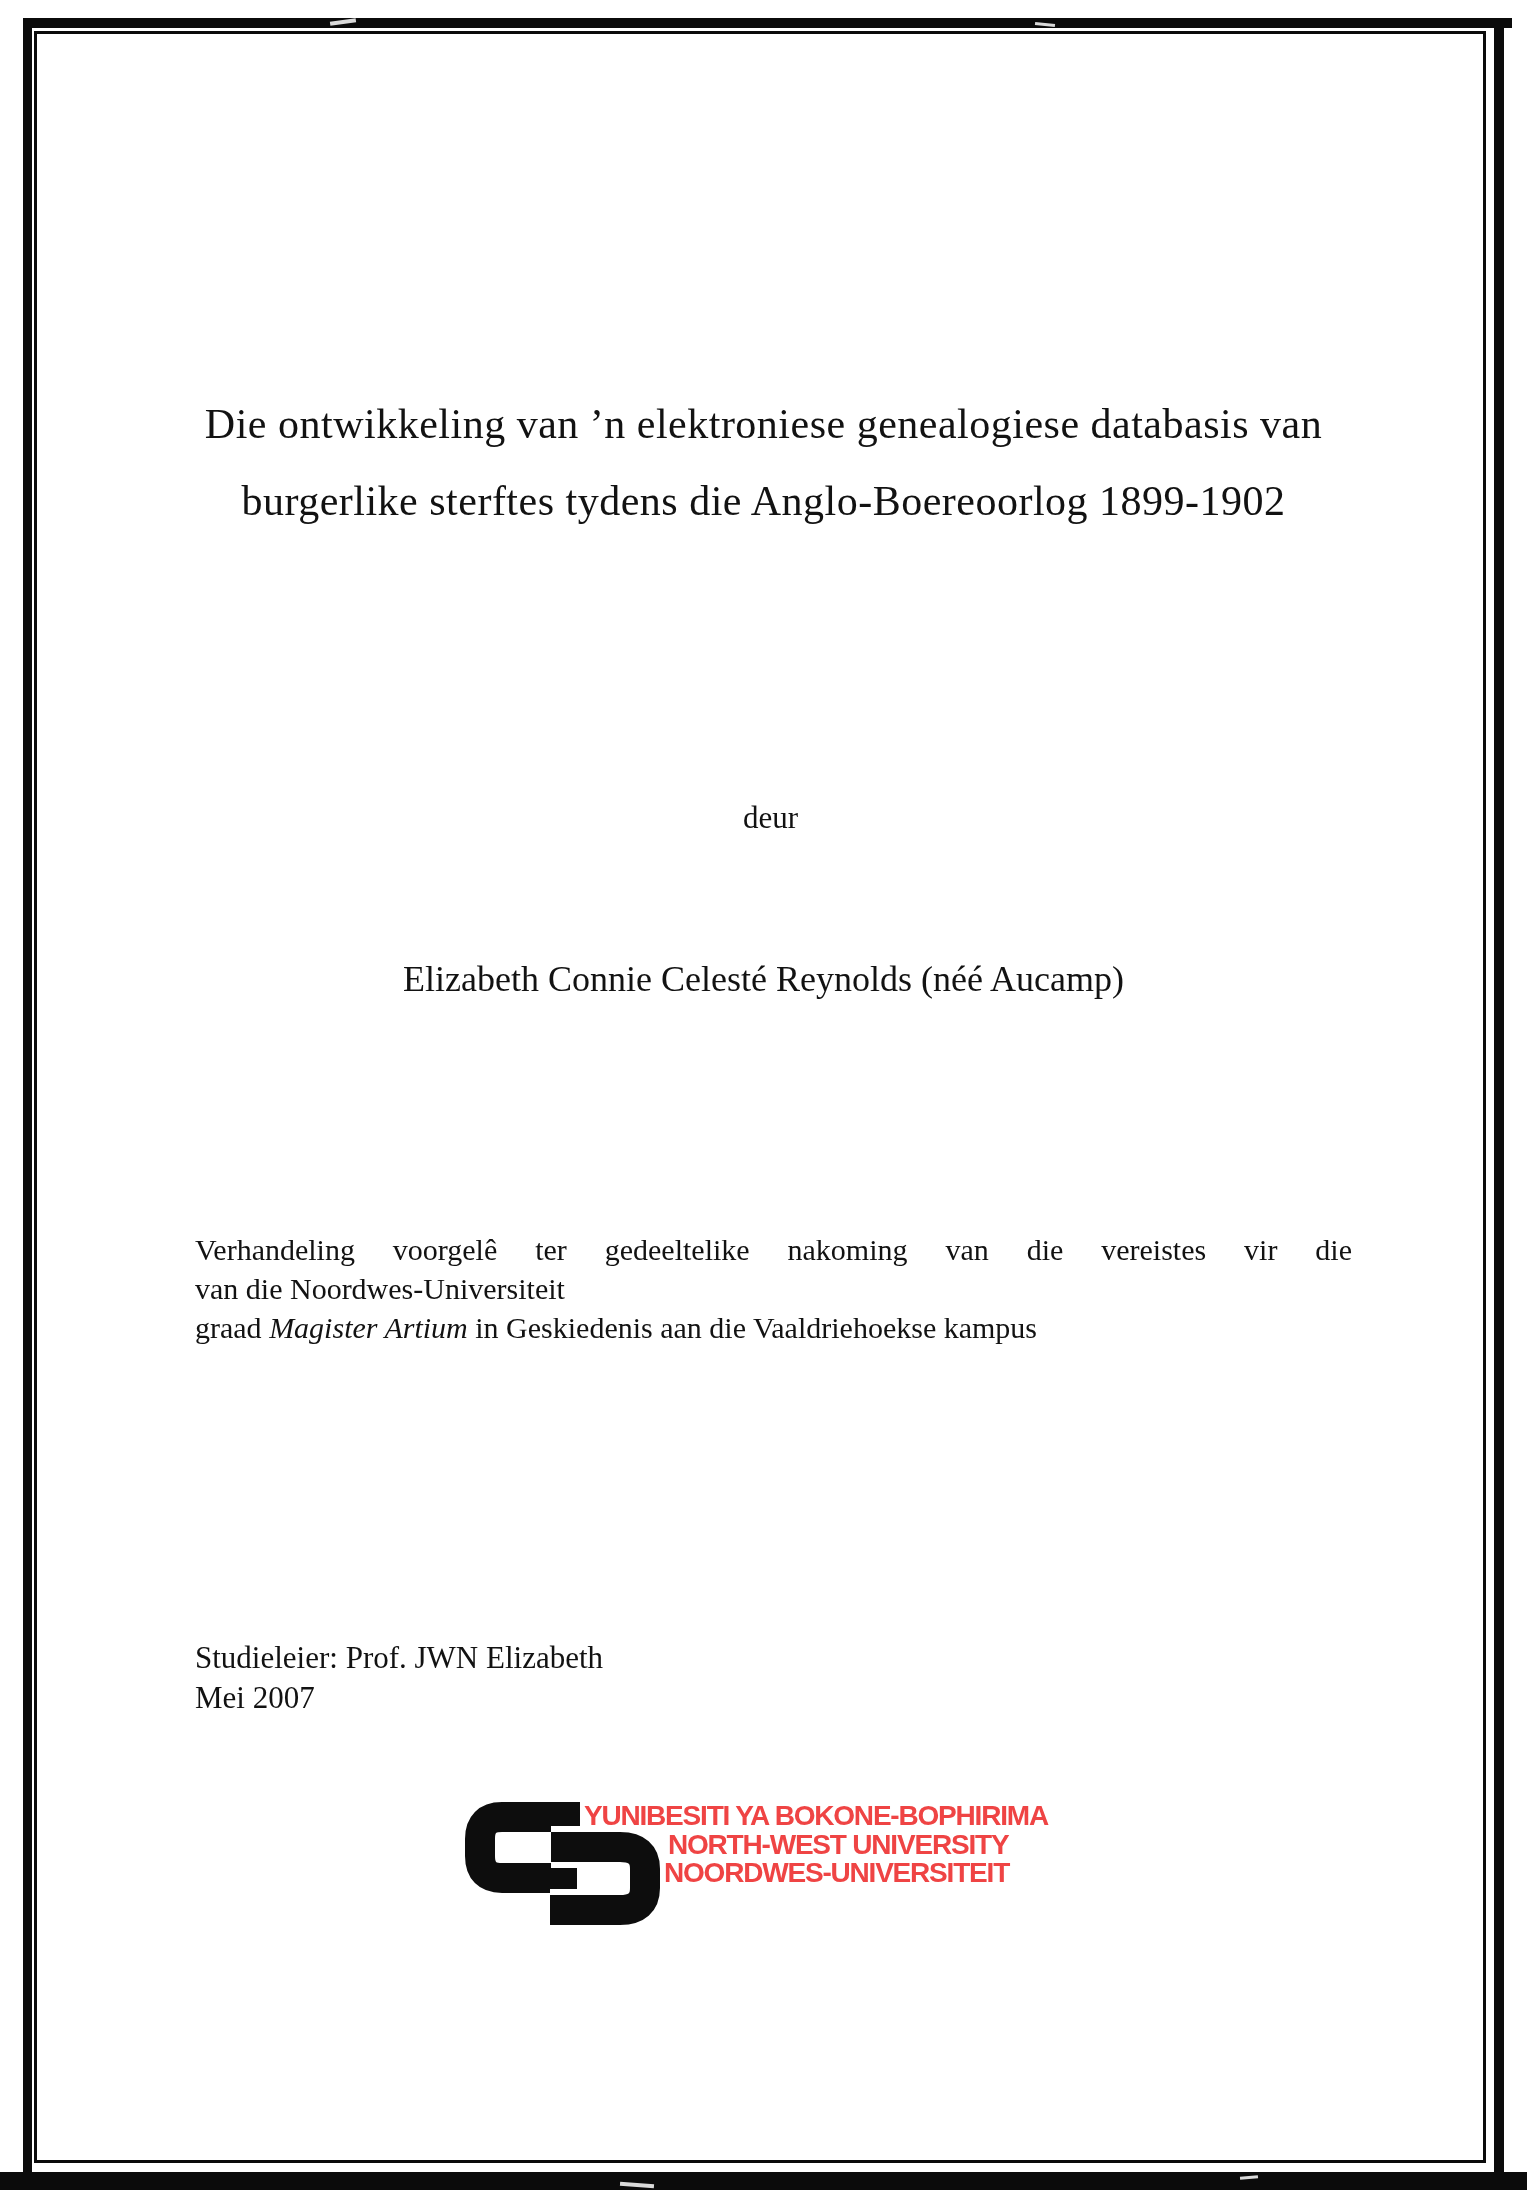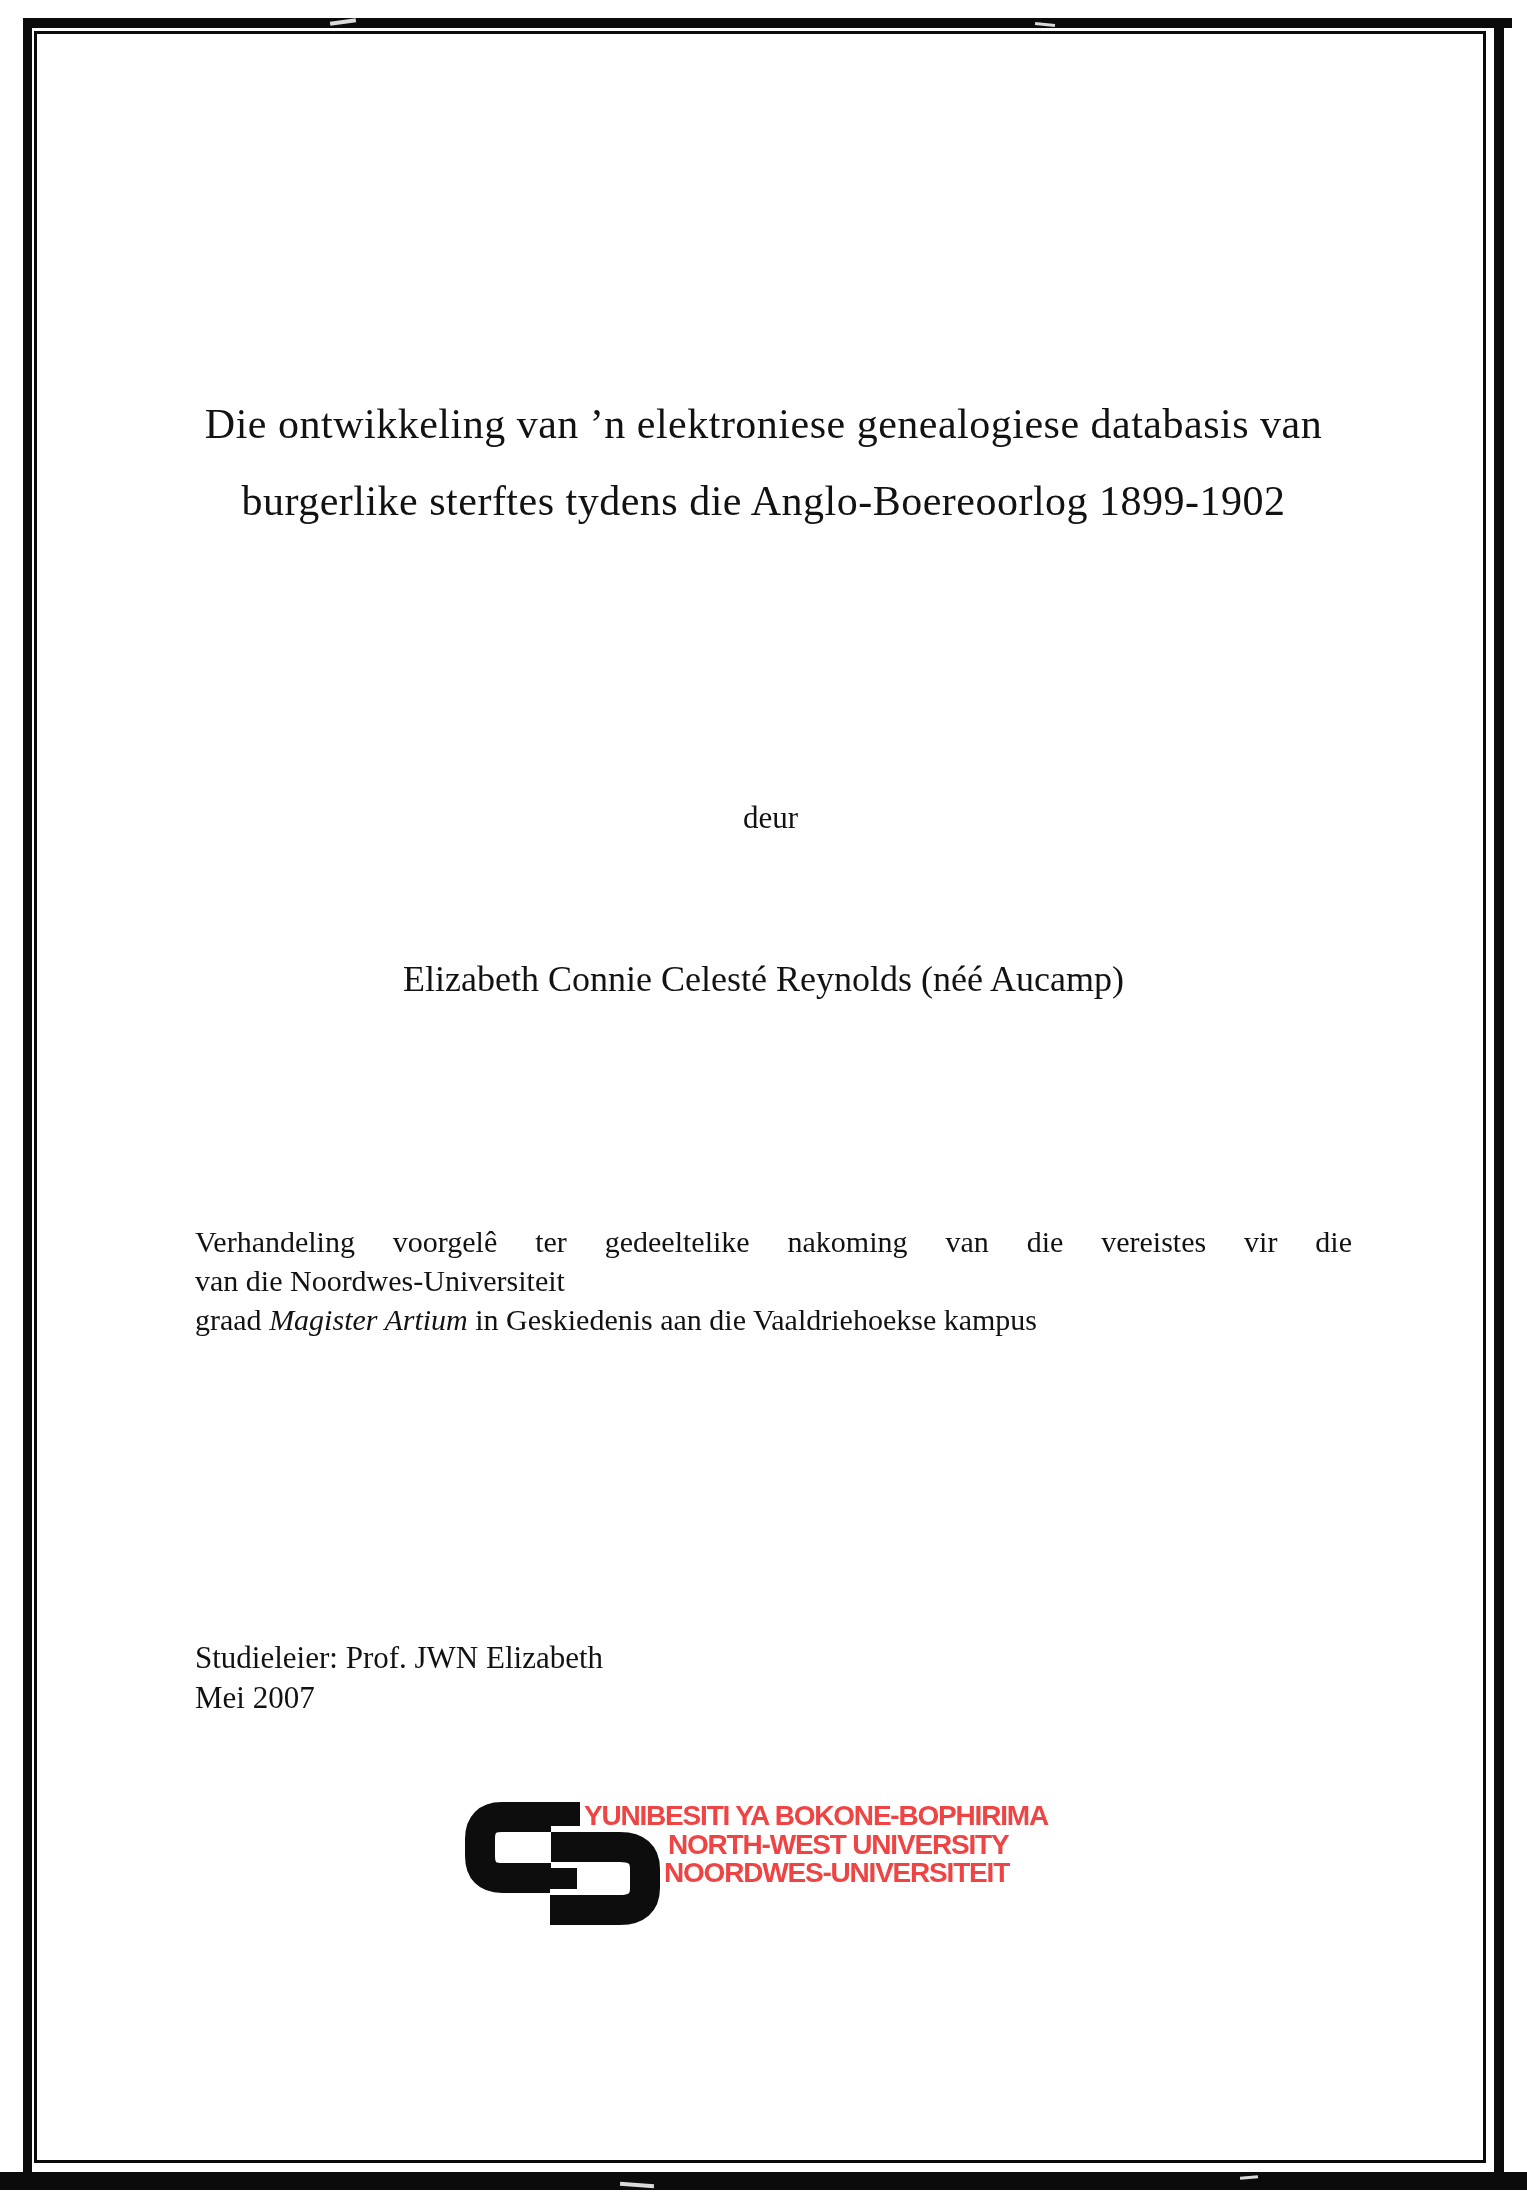--- a/index.html
+++ b/index.html
@@ -58,21 +58,21 @@
     font-size: 36px;
   }
   .statement {
     position: absolute;
     left: 195px;
     top: 1222px;
     width: 1157px;
     font-size: 30px;
     line-height: 39px;
   }
-  .statement .just { text-align: justify; text-align-last: justify; }
+  .statement .just { text-align: justify; text-align-last: justify; margin-top: 8px; }
   .statement .italic { font-style: italic; }
   .supervisor {
     position: absolute;
     left: 195px;
     top: 1638px;
     font-size: 31px;
     line-height: 40px;
   }
 
   

